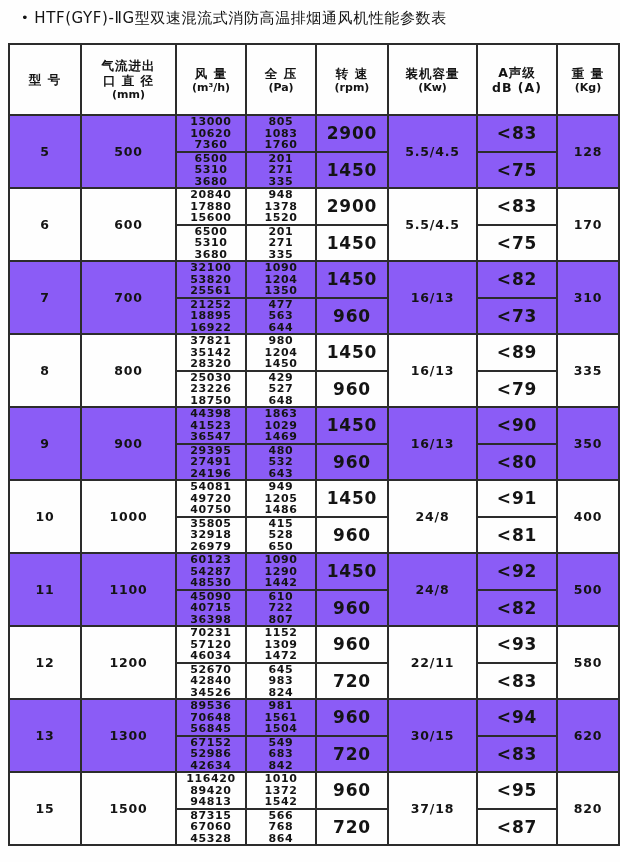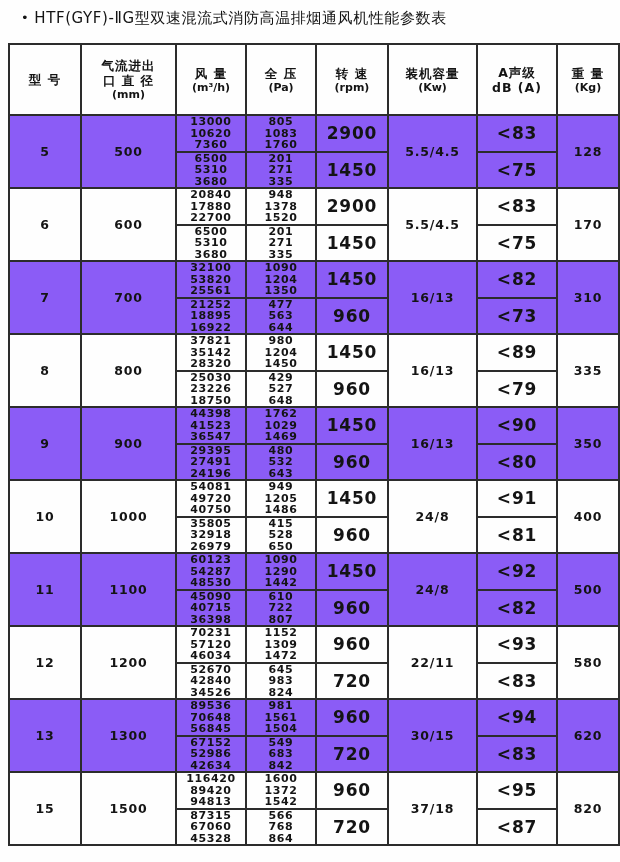--- a/index.html
+++ b/index.html
@@ -134,21 +134,21 @@
           </td>
           <td class="mid shaded">1450</td>
           <td class="mid shaded">&lt;75</td>
         </tr>
         <tr>
           <td class="big" rowspan="2">6</td>
           <td class="big" rowspan="2">600</td>
           <td class="nums">
             <div>20840</div>
             <div>17880</div>
-            <div>22700</div>
+            <div>15600</div>
           </td>
           <td class="nums">
             <div>948</div>
             <div>1378</div>
             <div>1520</div>
           </td>
           <td class="mid">2900</td>
           <td class="big" rowspan="2">5.5/4.5</td>
           <td class="mid">&lt;83</td>
           <td class="big" rowspan="2">170</td>
@@ -233,21 +233,21 @@
         </tr>
         <tr>
           <td class="big shaded" rowspan="2">9</td>
           <td class="big shaded" rowspan="2">900</td>
           <td class="nums shaded">
             <div>44398</div>
             <div>41523</div>
             <div>36547</div>
           </td>
           <td class="nums shaded">
-            <div>1762</div>
+            <div>1863</div>
             <div>1029</div>
             <div>1469</div>
           </td>
           <td class="mid shaded">1450</td>
           <td class="big shaded" rowspan="2">16/13</td>
           <td class="mid shaded">&lt;90</td>
           <td class="big shaded" rowspan="2">350</td>
         </tr>
         <tr>
           <td class="nums shaded">
@@ -393,21 +393,21 @@
         </tr>
         <tr>
           <td class="big" rowspan="2">15</td>
           <td class="big" rowspan="2">1500</td>
           <td class="nums">
             <div>116420</div>
             <div>89420</div>
             <div>94813</div>
           </td>
           <td class="nums">
-            <div>1600</div>
+            <div>1010</div>
             <div>1372</div>
             <div>1542</div>
           </td>
           <td class="mid">960</td>
           <td class="big" rowspan="2">37/18</td>
           <td class="mid">&lt;95</td>
           <td class="big" rowspan="2">820</td>
         </tr>
         <tr>
           <td class="nums">

